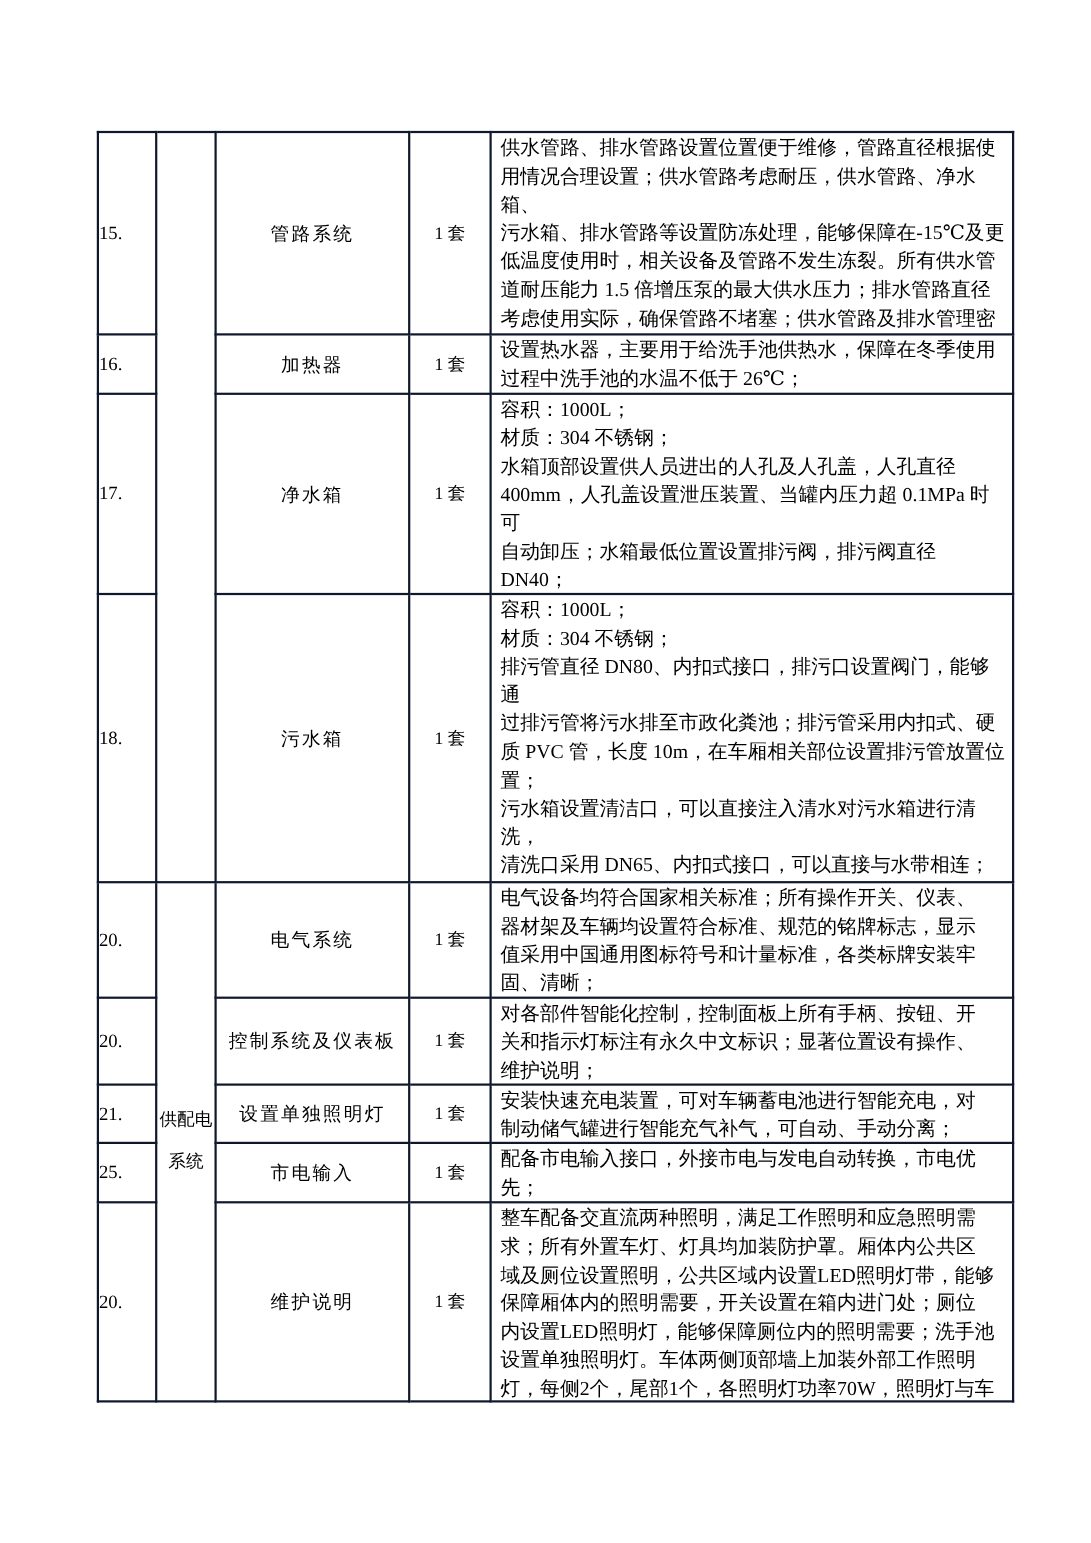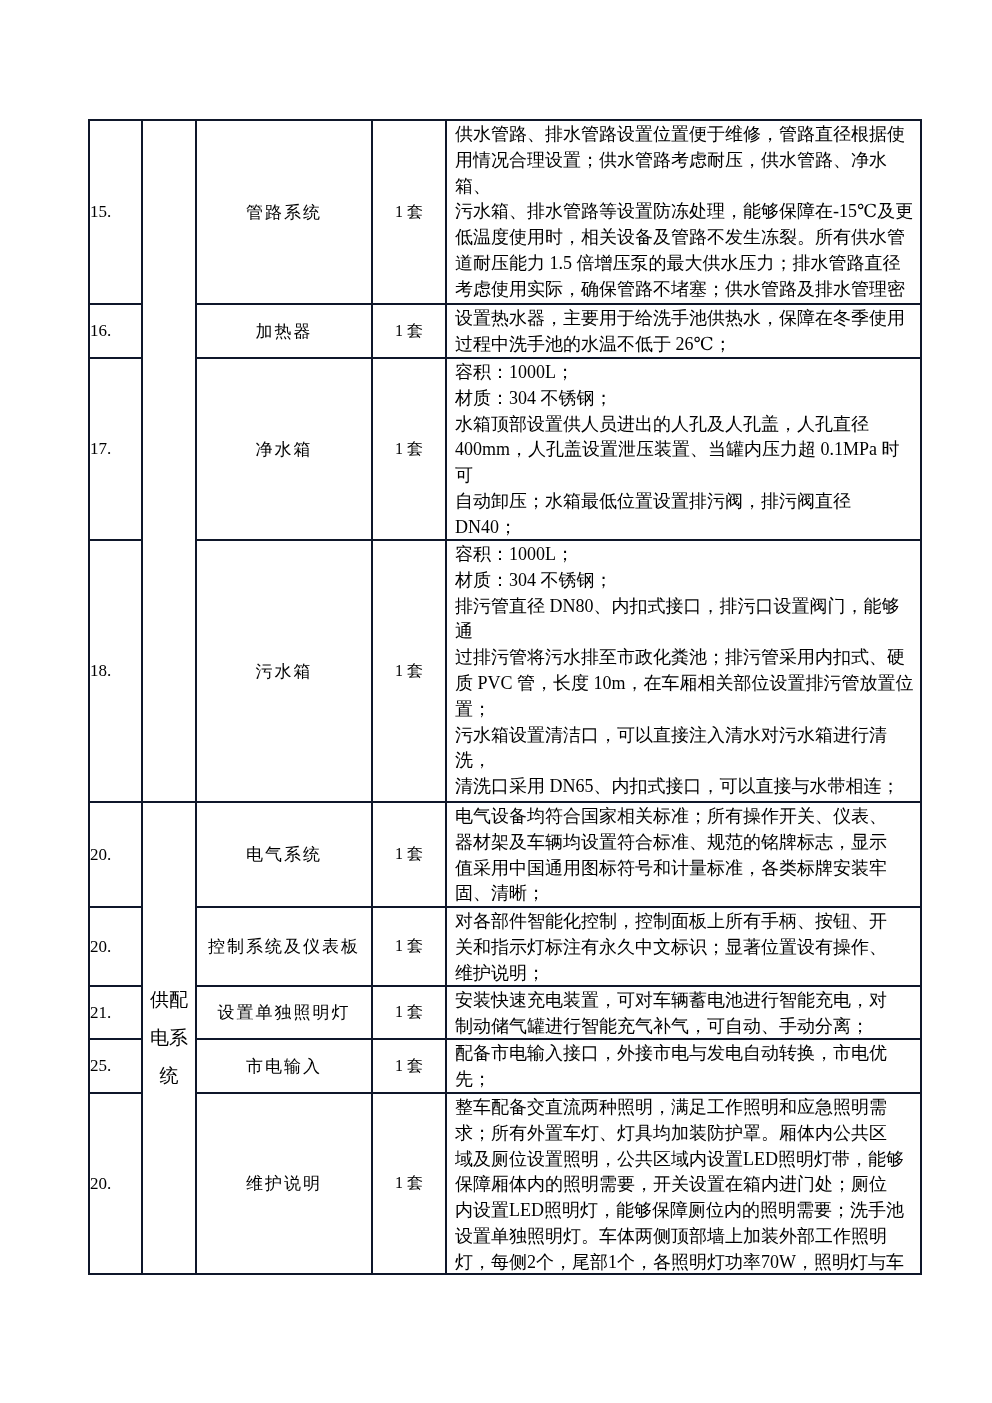--- a/index.html
+++ b/index.html
@@ -25,21 +25,21 @@
     overflow: hidden;
     padding: 0;
   }
   td.no-cell {
     font-size: 17px;
     text-align: left;
     vertical-align: middle;
     padding-left: 7px;
   }
   td.cat-cell {
-    font-size: 19px;
+    font-size: 16px;
     line-height: 38px;
     text-align: center;
     vertical-align: middle;
     padding: 0 7px;
   }
   td.item-cell {
     font-size: 17px;
     text-align: center;
     vertical-align: middle;
     letter-spacing: 2px;

